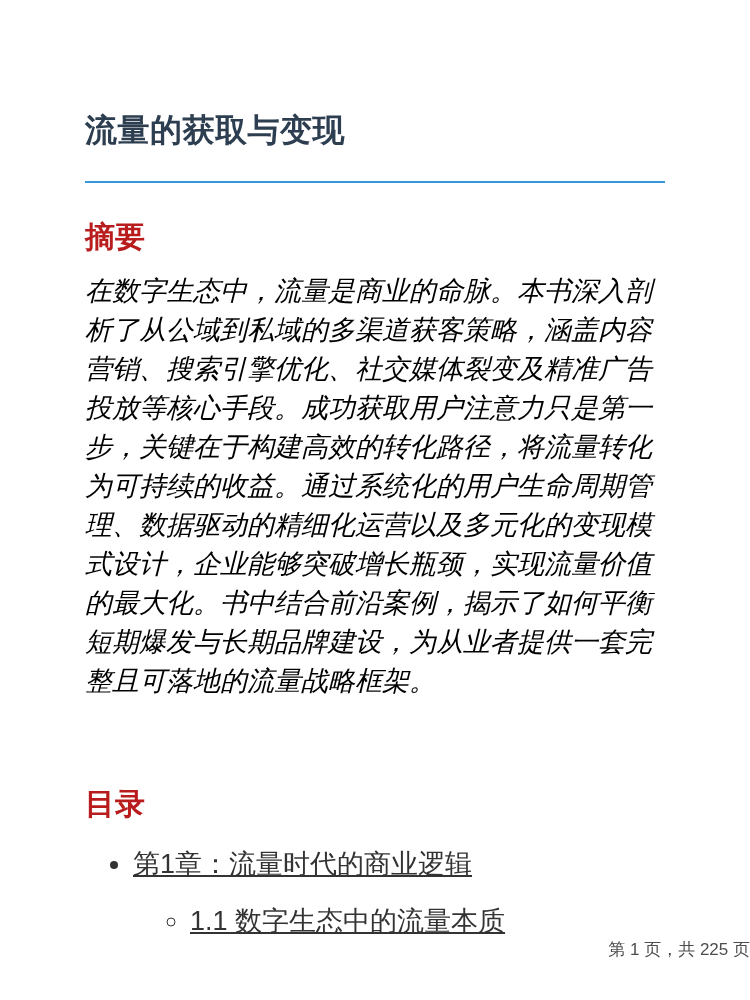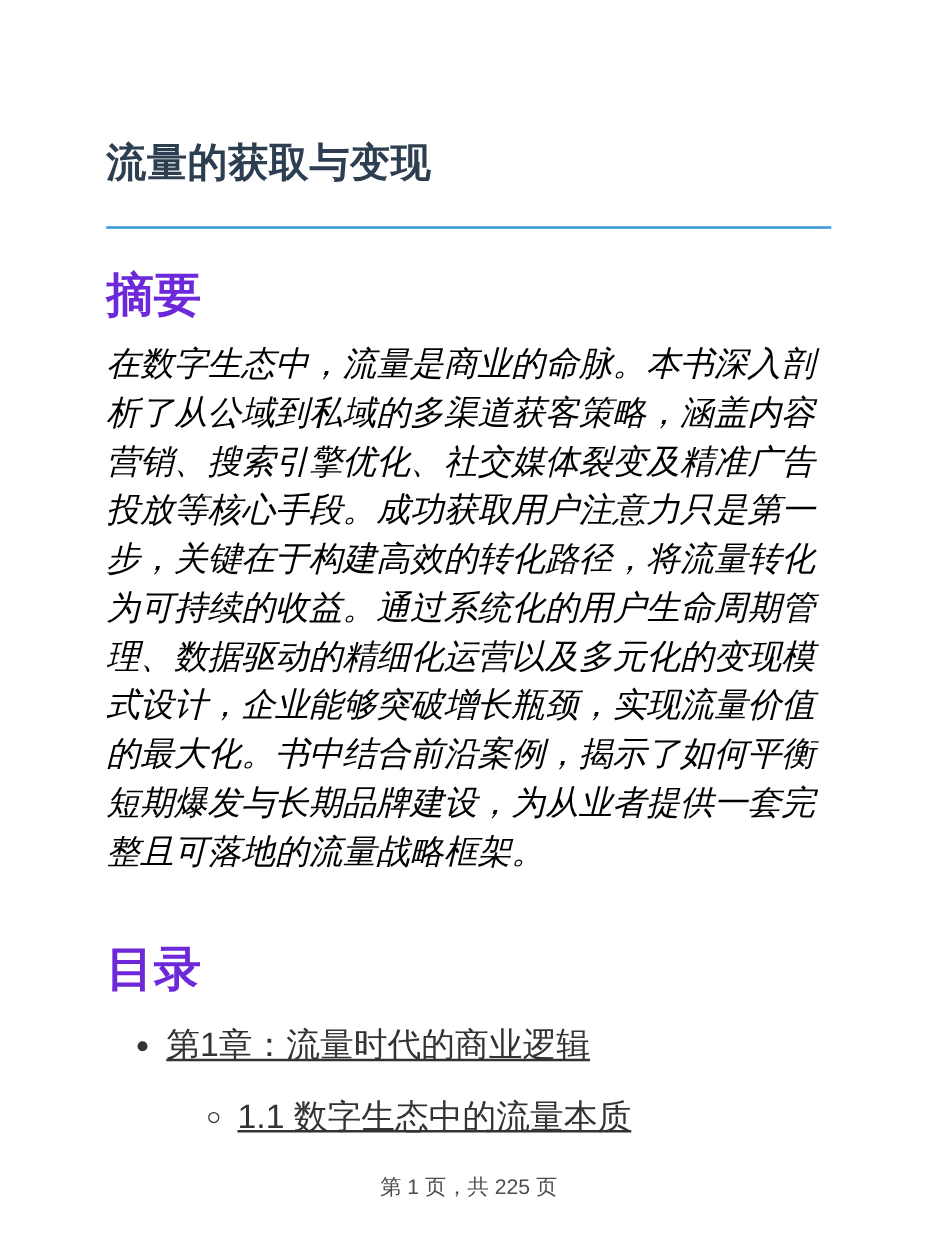--- a/index.html
+++ b/index.html
@@ -30,27 +30,27 @@
     letter-spacing: 0.5px;
   }
   .title-rule {
     border: none;
     border-top: 2px solid #3498db;
     margin: 27px 0 0 0;
     height: 0;
   }
   .section-heading {
     margin: 36px 0 0 0;
-    font-size: 38px;
+    font-size: 30px;
     line-height: 36px;
     font-weight: 700;
-    color: #6d28d9;
+    color: #b91c1c;
   }
   .section-heading.toc-heading {
-    margin-top: 57px;
+    margin-top: 85px;
   }
   .abstract-body {
     margin: 17px 0 0 0;
     font-size: 27px;
     line-height: 39px;
     color: #000000;
     text-align: left;
     font-style: italic;
   }
   .toc-list {
@@ -65,21 +65,21 @@
   .toc-sublist {
     margin: 18px 0 0 0;
     padding: 0 0 0 57px;
     list-style-type: circle;
   }
   .footer {
     position: absolute;
     left: 0;
     right: 0;
     top: 938px;
-    text-align: center;
+    text-align: right;
     font-size: 17px;
     line-height: 24px;
     color: #4d4d4d;
   }
 </style>
 </head>
 <body>
 
 <div class="page">
 

